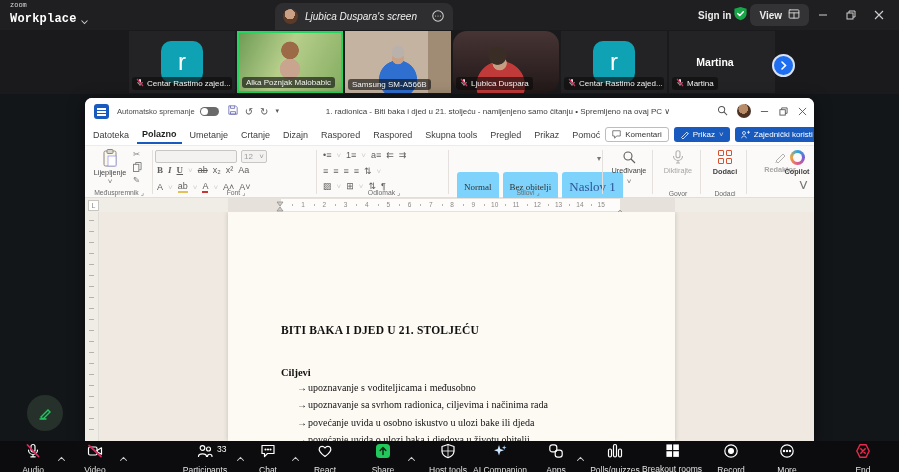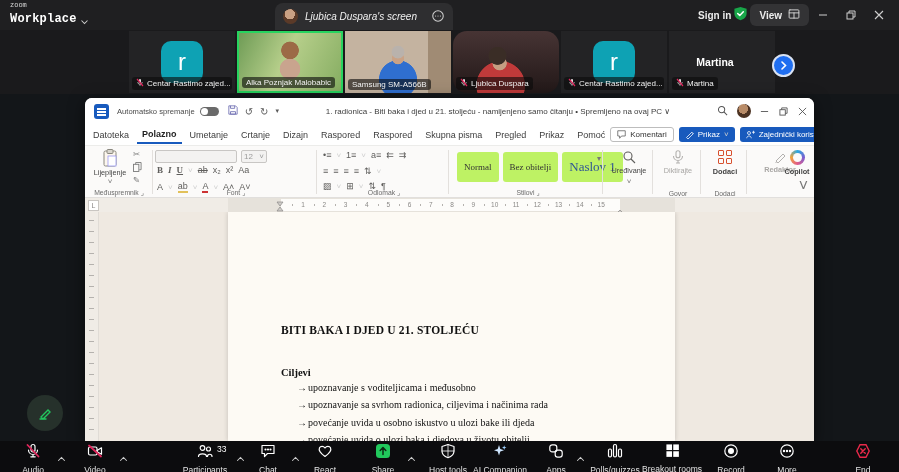--- a/index.html
+++ b/index.html
@@ -69,21 +69,21 @@
   .glabel{position:absolute;bottom:1px;left:0;right:0;text-align:center;font-size:6.8px;color:#6b6b6b;white-space:nowrap;}
   .gdivider{position:absolute;top:4px;bottom:4px;width:1px;background:#e3e0dd;}
   .paste-btn{position:absolute;left:8px;top:3px;width:34px;height:38px;display:flex;flex-direction:column;align-items:center;font-size:7.3px;color:#444;}
   .clip-col{position:absolute;left:48px;top:4px;display:flex;flex-direction:column;gap:3px;color:#7a7a7a;font-size:8.5px;line-height:1;}
   .ffbox{position:absolute;left:0px;top:4px;width:82px;height:13px;border:1px solid #c8c6c4;background:#f3f2f1;border-radius:2px;box-sizing:border-box;}
   .fsbox{position:absolute;left:86px;top:4px;width:26px;height:13px;border:1px solid #c8c6c4;background:#f3f2f1;border-radius:2px;box-sizing:border-box;font-size:8px;color:#9b9b9b;display:flex;align-items:center;justify-content:space-between;padding:0 2px;}
   .iconrow{position:absolute;display:flex;align-items:center;gap:5px;color:#5f5e5c;font-size:9px;line-height:1;}
   .iconrow b{font-family:"Liberation Serif",serif;}
   .redU{border-bottom:2px solid #c33;}
   .ylH{border-bottom:2px solid #e2c15a;}
-  .style-card{height:30px;border-radius:3px;background:#bef264;display:flex;align-items:center;justify-content:center;font-family:"Liberation Serif",serif;color:#333;padding:0 7px;white-space:nowrap;}
+  .style-card{height:30px;border-radius:3px;background:#7dd3fc;display:flex;align-items:center;justify-content:center;font-family:"Liberation Serif",serif;color:#333;padding:0 7px;white-space:nowrap;margin-top:20px;}
   .style-card.h1{font-size:13px;color:#2f5496;}
   .bigbtn{display:flex;flex-direction:column;align-items:center;font-size:7.3px;color:#444;gap:2px;}
   .dim{color:#a8a6a4;}
   .addin-grid{width:15px;height:15px;display:grid;grid-template-columns:6px 6px;grid-template-rows:6px 6px;gap:2px;}
   .addin-grid span{border:1.6px solid #d8502e;border-radius:1px;box-sizing:border-box;}
   .copilot-ic{width:15px;height:15px;border-radius:50%;background:conic-gradient(#2aa9e0,#7a5fd0,#e05a8a,#f2a33c,#2aa9e0);position:relative;}
   .copilot-ic:before{content:"";position:absolute;inset:3px;border-radius:50%;background:#fbfaf9;}
   .ribbon-collapse{position:absolute;right:6px;bottom:2px;color:#777;}
   
   #ruler{position:absolute;left:0;top:100px;width:100%;height:14px;background:#f0ece6;}
@@ -268,21 +268,21 @@
     </div>
 
     <div id="wtabs">
       <span class="rtab">Datoteka</span>
         <span class="rtab active">Polazno</span>
         <span class="rtab">Umetanje</span>
         <span class="rtab">Crtanje</span>
         <span class="rtab">Dizajn</span>
         <span class="rtab">Raspored</span>
         <span class="rtab">Raspored</span>
-        <span class="rtab">Skupna pisma</span>
+        <span class="rtab">Skupna tools</span>
         <span class="rtab">Pregled</span>
         <span class="rtab">Prikaz</span>
         <span class="rtab">Pomoć</span>
         <span class="spacer" id="tabs-anchor"></span>
       <span class="cmt-btn">
         <svg width="9" height="9" viewBox="0 0 12 12">
             <path d="M1,1 h10 v7 h-5 l-2.5,3 v-3 h-2.5 z" fill="none" stroke="#555"></path>
           </svg>
         <span>Komentari</span>
       </span>

